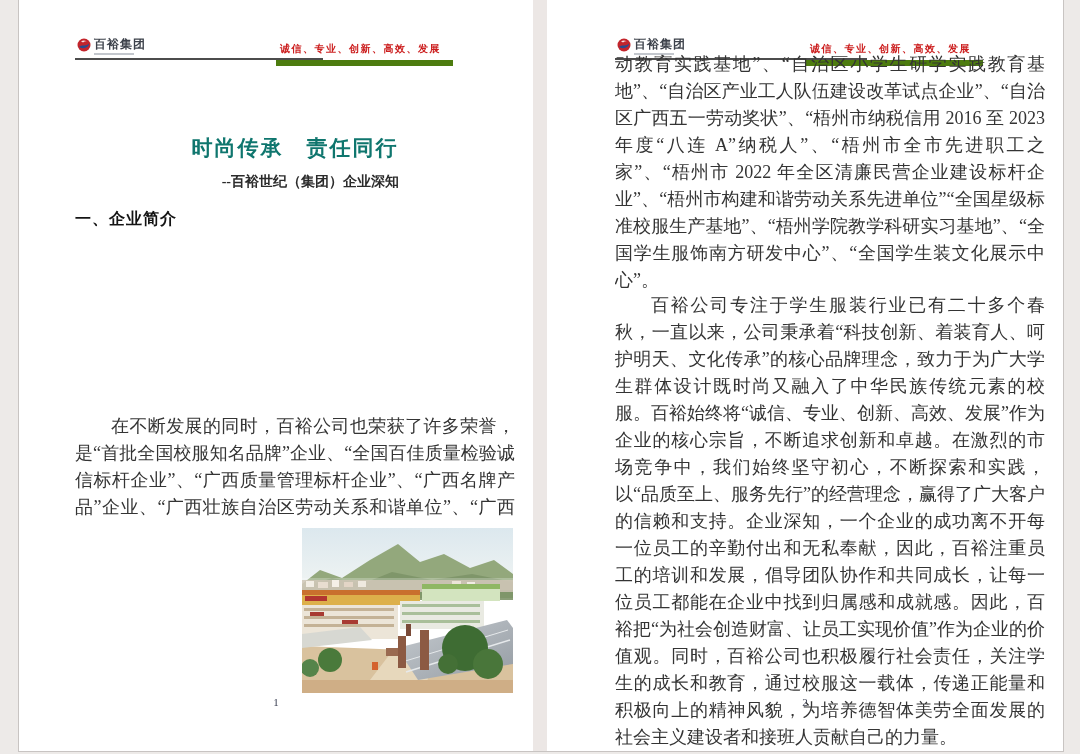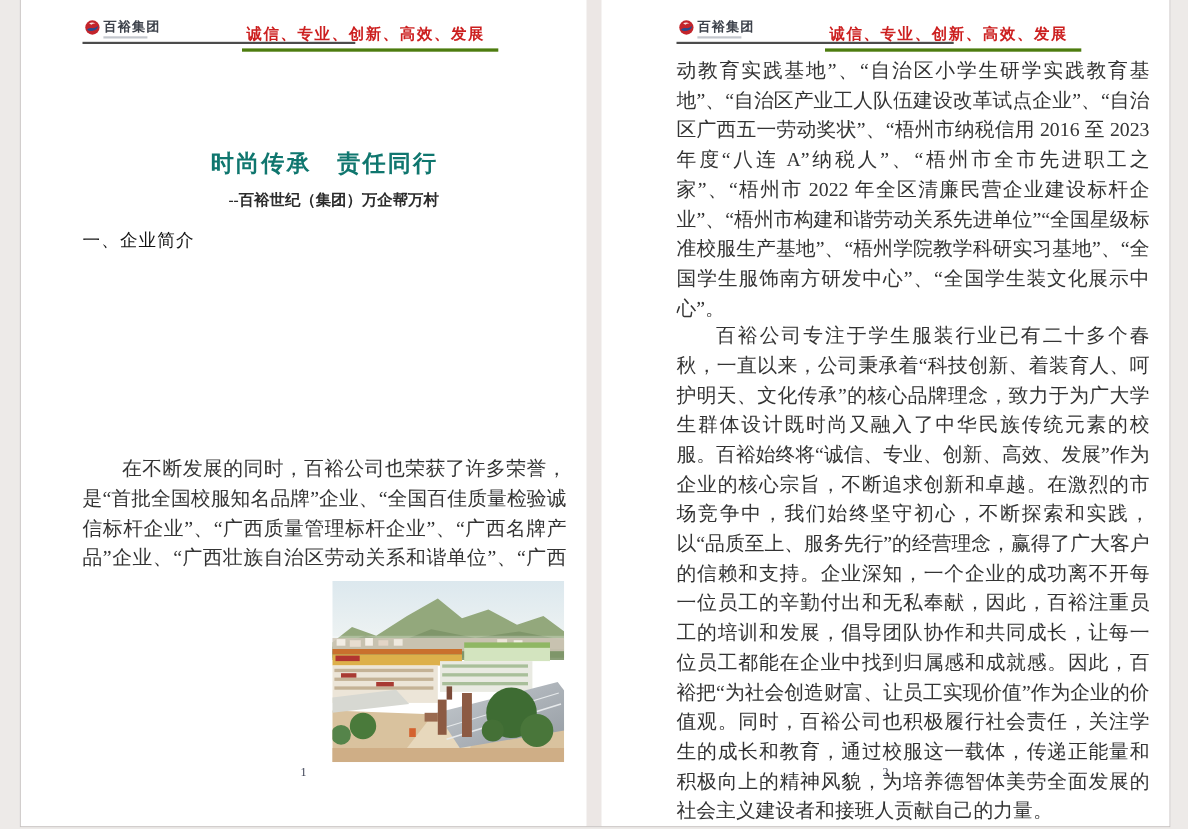--- a/index.html
+++ b/index.html
@@ -16,42 +16,42 @@
   .sheet{position:relative;background:#ffffff;height:100%;}
   .sheet1{width:514px;}
   .gutter{width:14px;background:#ece7e5;}
   .sheet2{flex:1;}
 
   .blk{position:absolute;box-sizing:border-box;}
   .s1{left:56px;width:440px;}
   .s2{left:68px;width:430px;}
 
   
-  .hdr{height:24px;top:18px;}
+  .hdr{height:24px;top:38px;}
   .hdr-rule{position:absolute;left:0;top:20px;height:2px;background:#4c4c4c;}
   .sheet1 .hdr-rule{width:248px;}
   .sheet2 .hdr-rule{width:252px;}
   .logo{position:absolute;left:2px;top:0;display:flex;align-items:flex-start;gap:3px;}
   .logo-txt{display:flex;flex-direction:column;}
   .logo-name{
     font-family:"Liberation Sans","DejaVu Sans",sans-serif;
     font-weight:bold;font-size:12px;line-height:13px;color:#3d424b;letter-spacing:1px;
   }
   .logo-sub{width:40px;height:2px;background:#c3c7cd;margin-top:2px;}
   .slogan{
     position:absolute;right:62px;top:4px;
     font-family:"Liberation Sans","DejaVu Sans",sans-serif;
-    font-weight:bold;font-size:14px;color:#cc1f1f;letter-spacing:1.5px;
-    padding:0 12px 4px 4px;border-bottom:3px solid #4d7c0f;white-space:nowrap;
+    font-weight:bold;font-size:10px;color:#cc1f1f;letter-spacing:1.5px;
+    padding:0 12px 4px 4px;border-bottom:6px solid #4d7c0f;white-space:nowrap;
   }
 
   
   .doc-title{top:134px;text-align:center;font-size:21px;font-weight:bold;color:#0f766e;letter-spacing:2px;}
   .doc-subtitle{top:173px;text-align:right;padding-right:116px;font-size:14px;font-weight:bold;color:#2b2b2b;}
-  .h-sec{font-size:16px;font-weight:normal;color:#141414;letter-spacing:1px;}
+  .h-sec{font-size:16px;font-weight:bold;color:#141414;letter-spacing:1px;}
   .h1-pos{top:209px;}
   .h2-pos{top:263px;}
   .para{
     font-size:18px;line-height:27px;color:#343434;
     text-align:justify;text-justify:inter-ideograph;overflow:hidden;
   }
   .ind{text-indent:2em;}
   .p1-para1{top:245px;}
   .p1-para2full{top:413px;height:109px;}
   .p1-para2wrap{top:524px;width:224px;height:165px;}
@@ -88,21 +88,21 @@
         </span>
         <span class="logo-txt">
           <span class="logo-name">百裕集团</span>
           <span class="logo-sub"></span>
         </span>
       </div>
       <div class="slogan">诚信、专业、创新、高效、发展</div>
     </div>
 
     <div class="blk s1 doc-title">时尚传承　责任同行</div>
-    <div class="blk s1 doc-subtitle">--百裕世纪（集团）万企帮万村</div>
+    <div class="blk s1 doc-subtitle">--百裕世纪（集团）企业深知</div>
 
     <div class="blk s1 h-sec h1-pos">一、企业简介</div>
 
 
     <div class="blk s1 para ind p1-para2full">在不断发展的同时，百裕公司也荣获了许多荣誉，是“首批全国校服知名品牌”企业、“全国百佳质量检验诚信标杆企业”、“广西质量管理标杆企业”、“广西名牌产品”企业、“广西壮族自治区劳动关系和谐单位”、“广西壮族自治区高新技术企业”、“广西民营企业文化</div>
 
     <div class="photo">
       <svg width="211" height="165" viewBox="0 0 211 165">
         <defs>
           <linearGradient id="sky" x1="0" y1="0" x2="0" y2="1">

